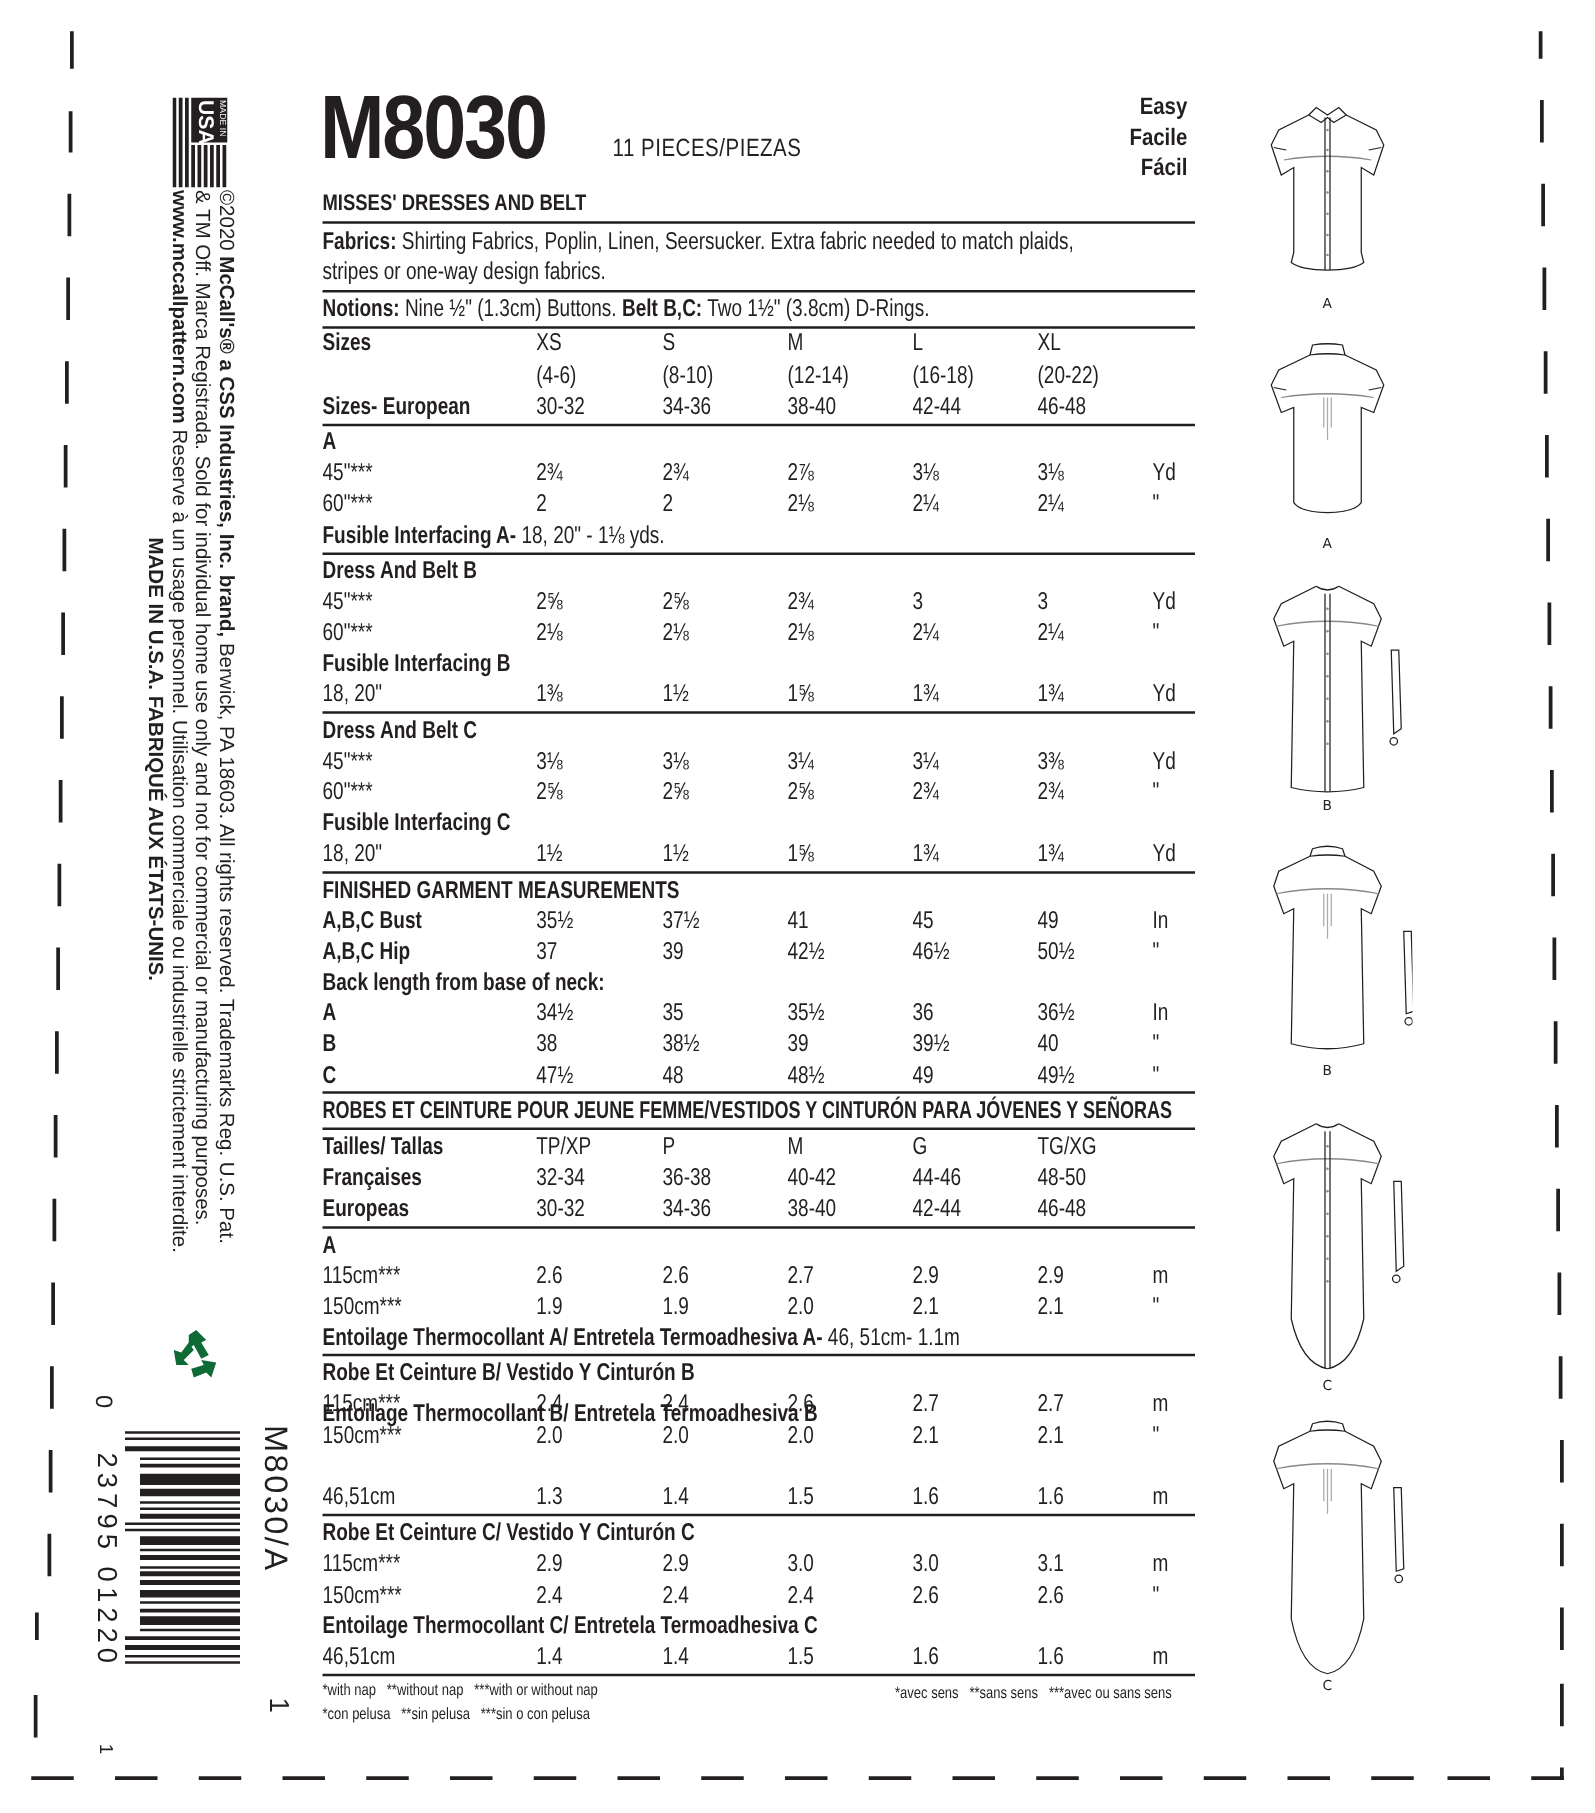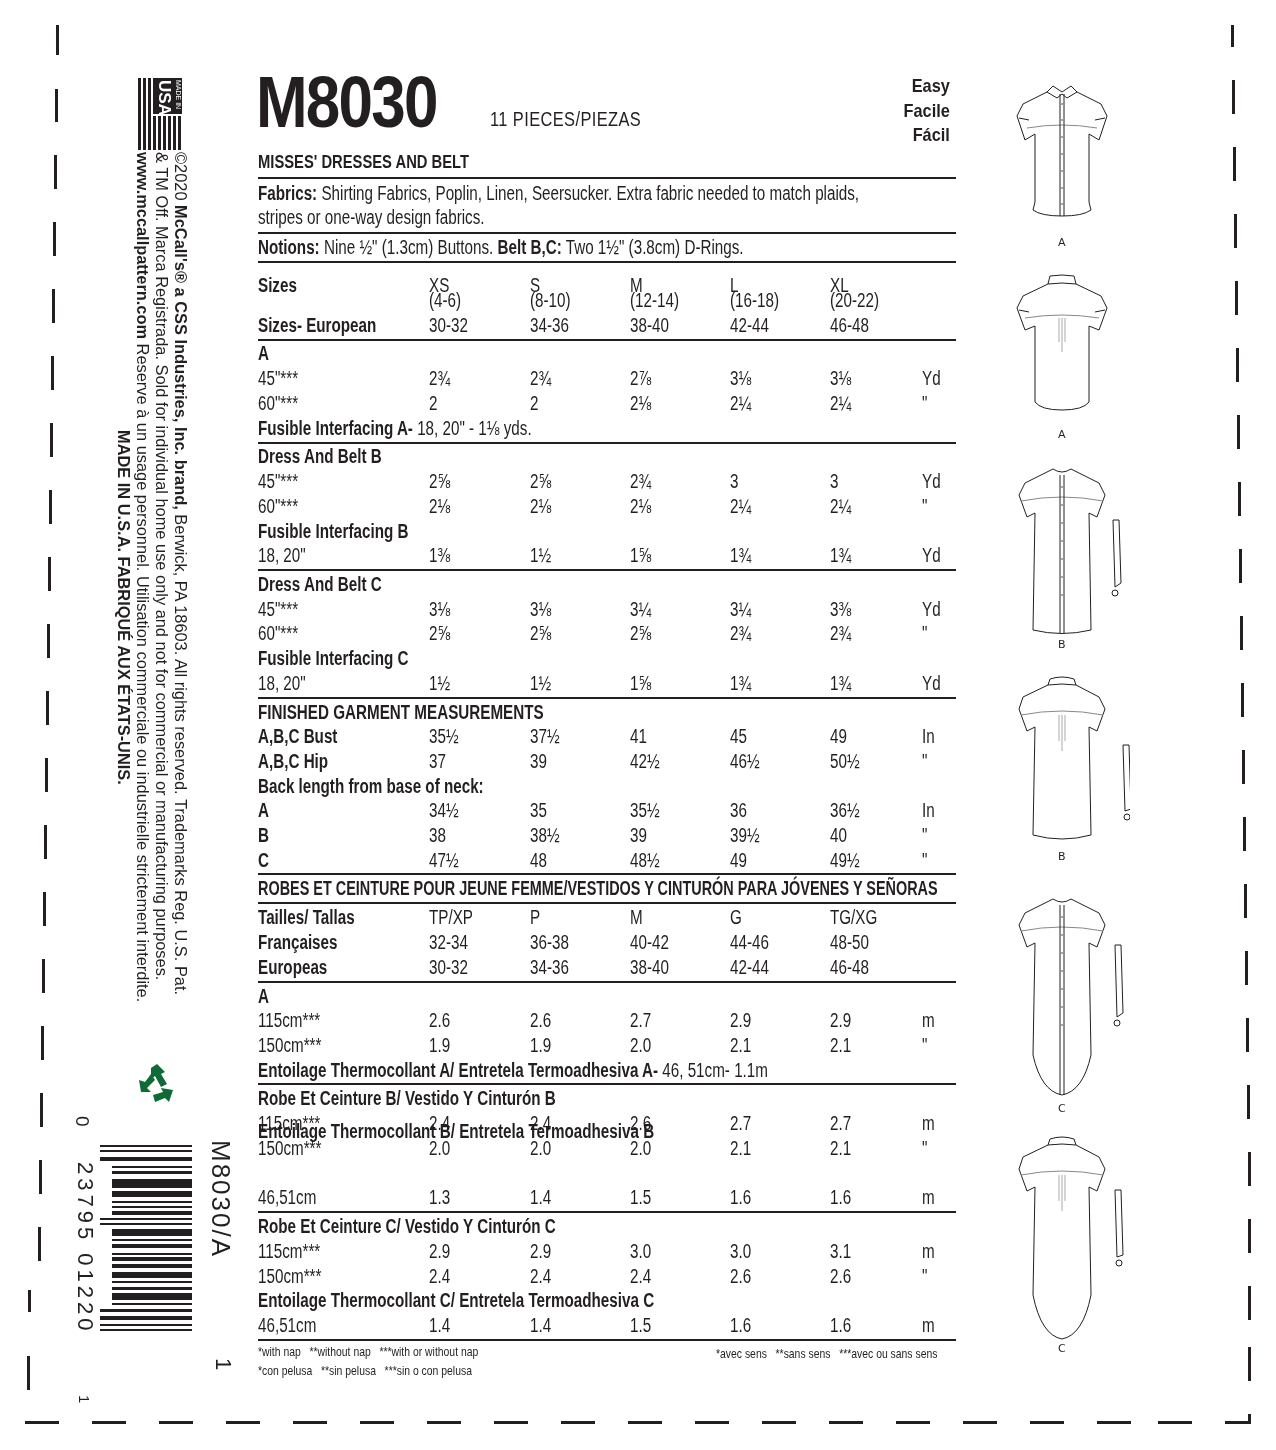--- a/index.html
+++ b/index.html
@@ -196,21 +196,21 @@
 <div class="title">MISSES' DRESSES AND BELT</div>
 <div class="rule" style="top:177px"></div>
 
 <div class="txt" style="left:258px;top:184px"><b>Fabrics:</b> <span>Shirting Fabrics, Poplin, Linen, Seersucker. Extra fabric needed to match plaids,</span></div>
 <div class="txt" style="left:258px;top:208px">stripes or one-way design fabrics.</div>
 <div class="rule" style="top:232px"></div>
 
 <div class="txt" style="left:258px;top:238px"><b>Notions:</b> <span>Nine ½" (1.3cm) Buttons.</span> <b>Belt B,C:</b> <span>Two 1½" (3.8cm) D-Rings.</span></div>
 <div class="rule" style="top:261px"></div>
 
-<div class="row" style="top:276px">
+<div class="row" style="top:265px">
   <span class="c c0 b">Sizes</span>
   <span class="c c1">XS</span>
     <span class="c c2">S</span>
     <span class="c c3">M</span>
     <span class="c c4">L</span>
     <span class="c c5">XL</span>
 </div>
 <div class="row" style="top:291px">
   <span class="c c1">(4-6)</span>
     <span class="c c2">(8-10)</span>

